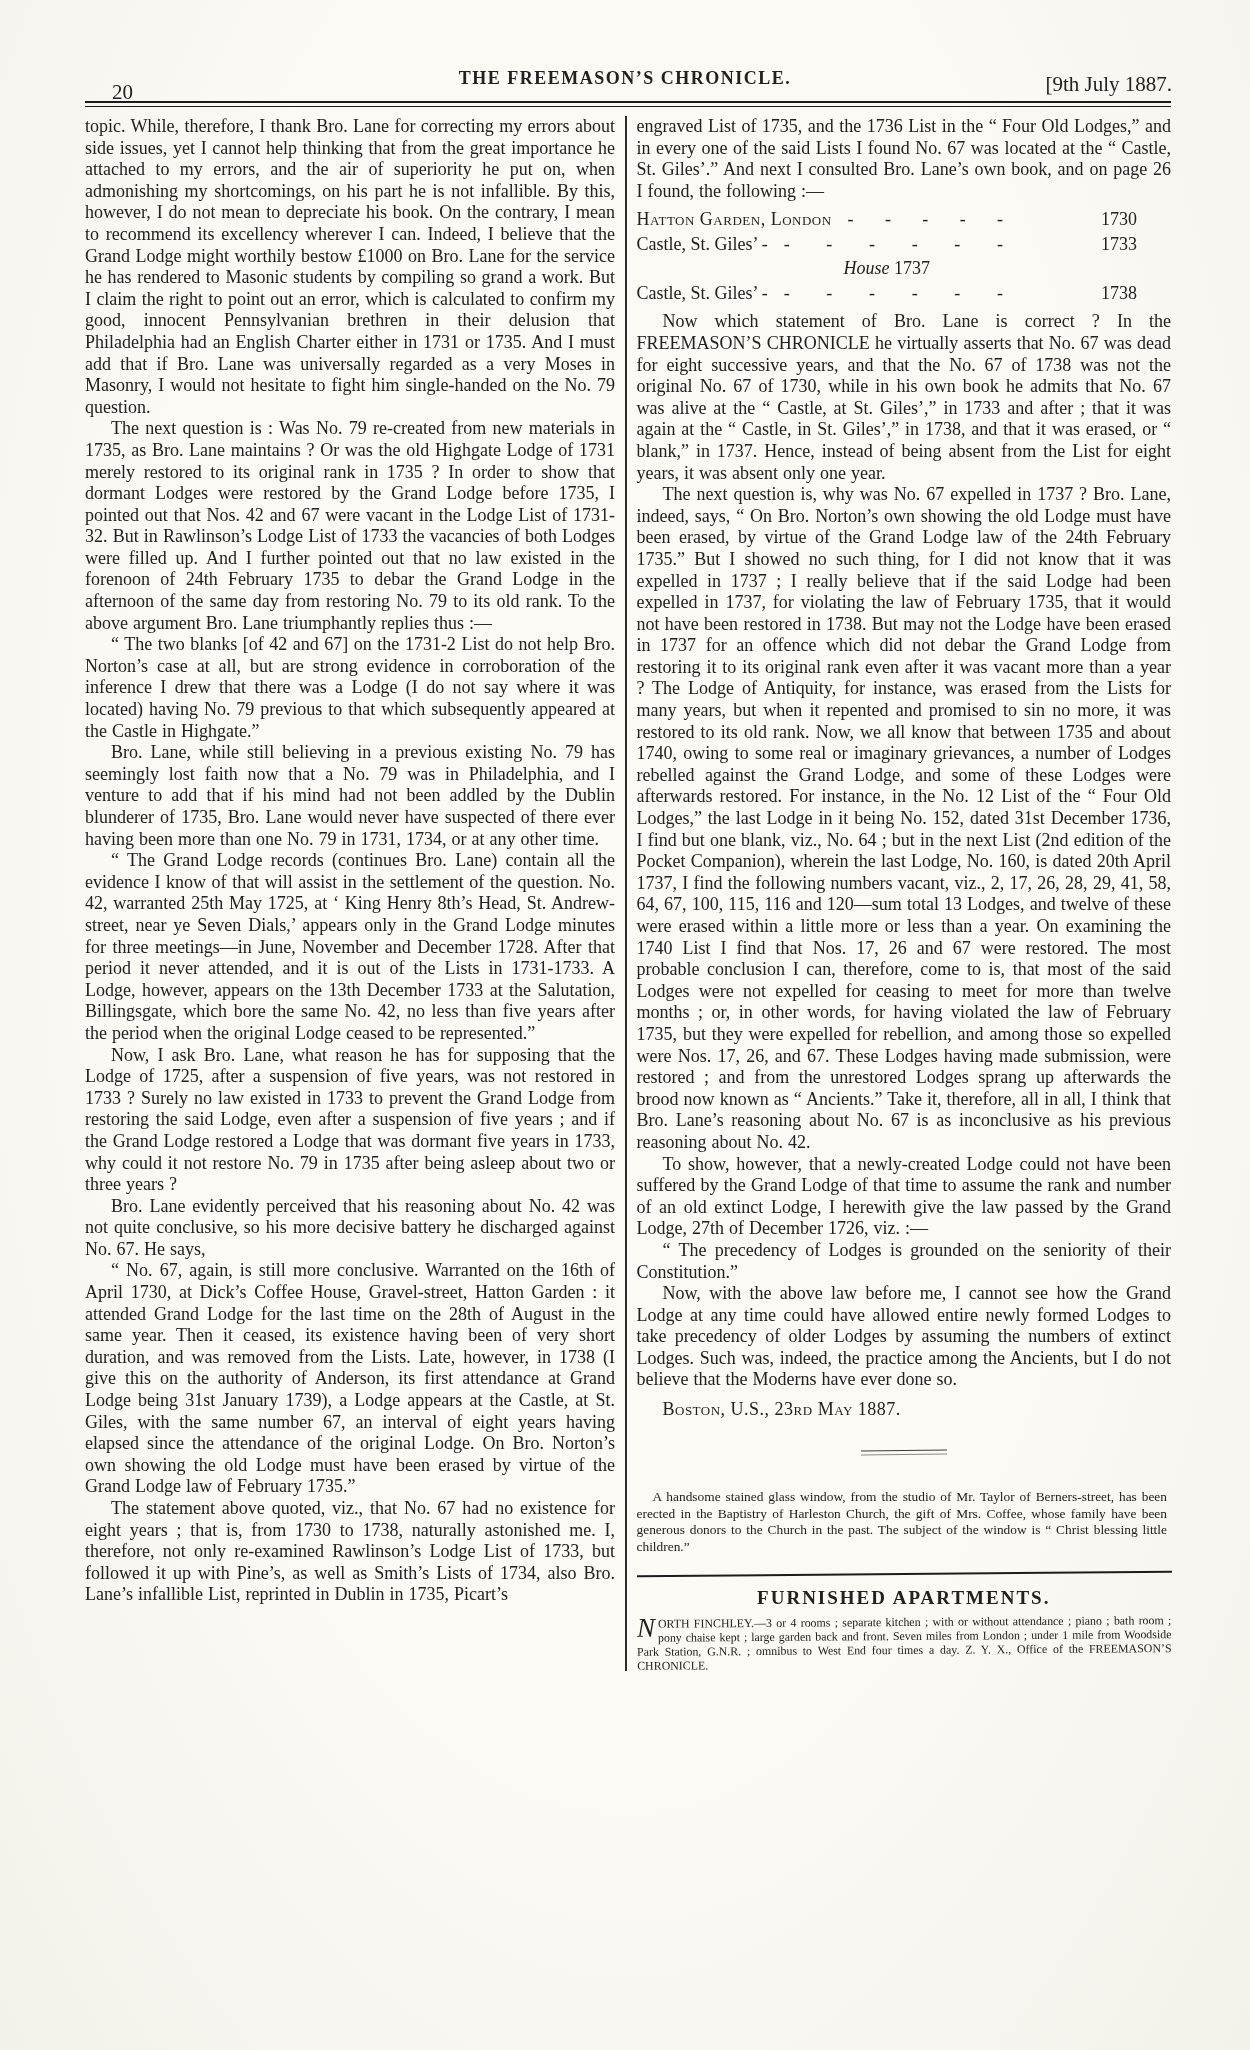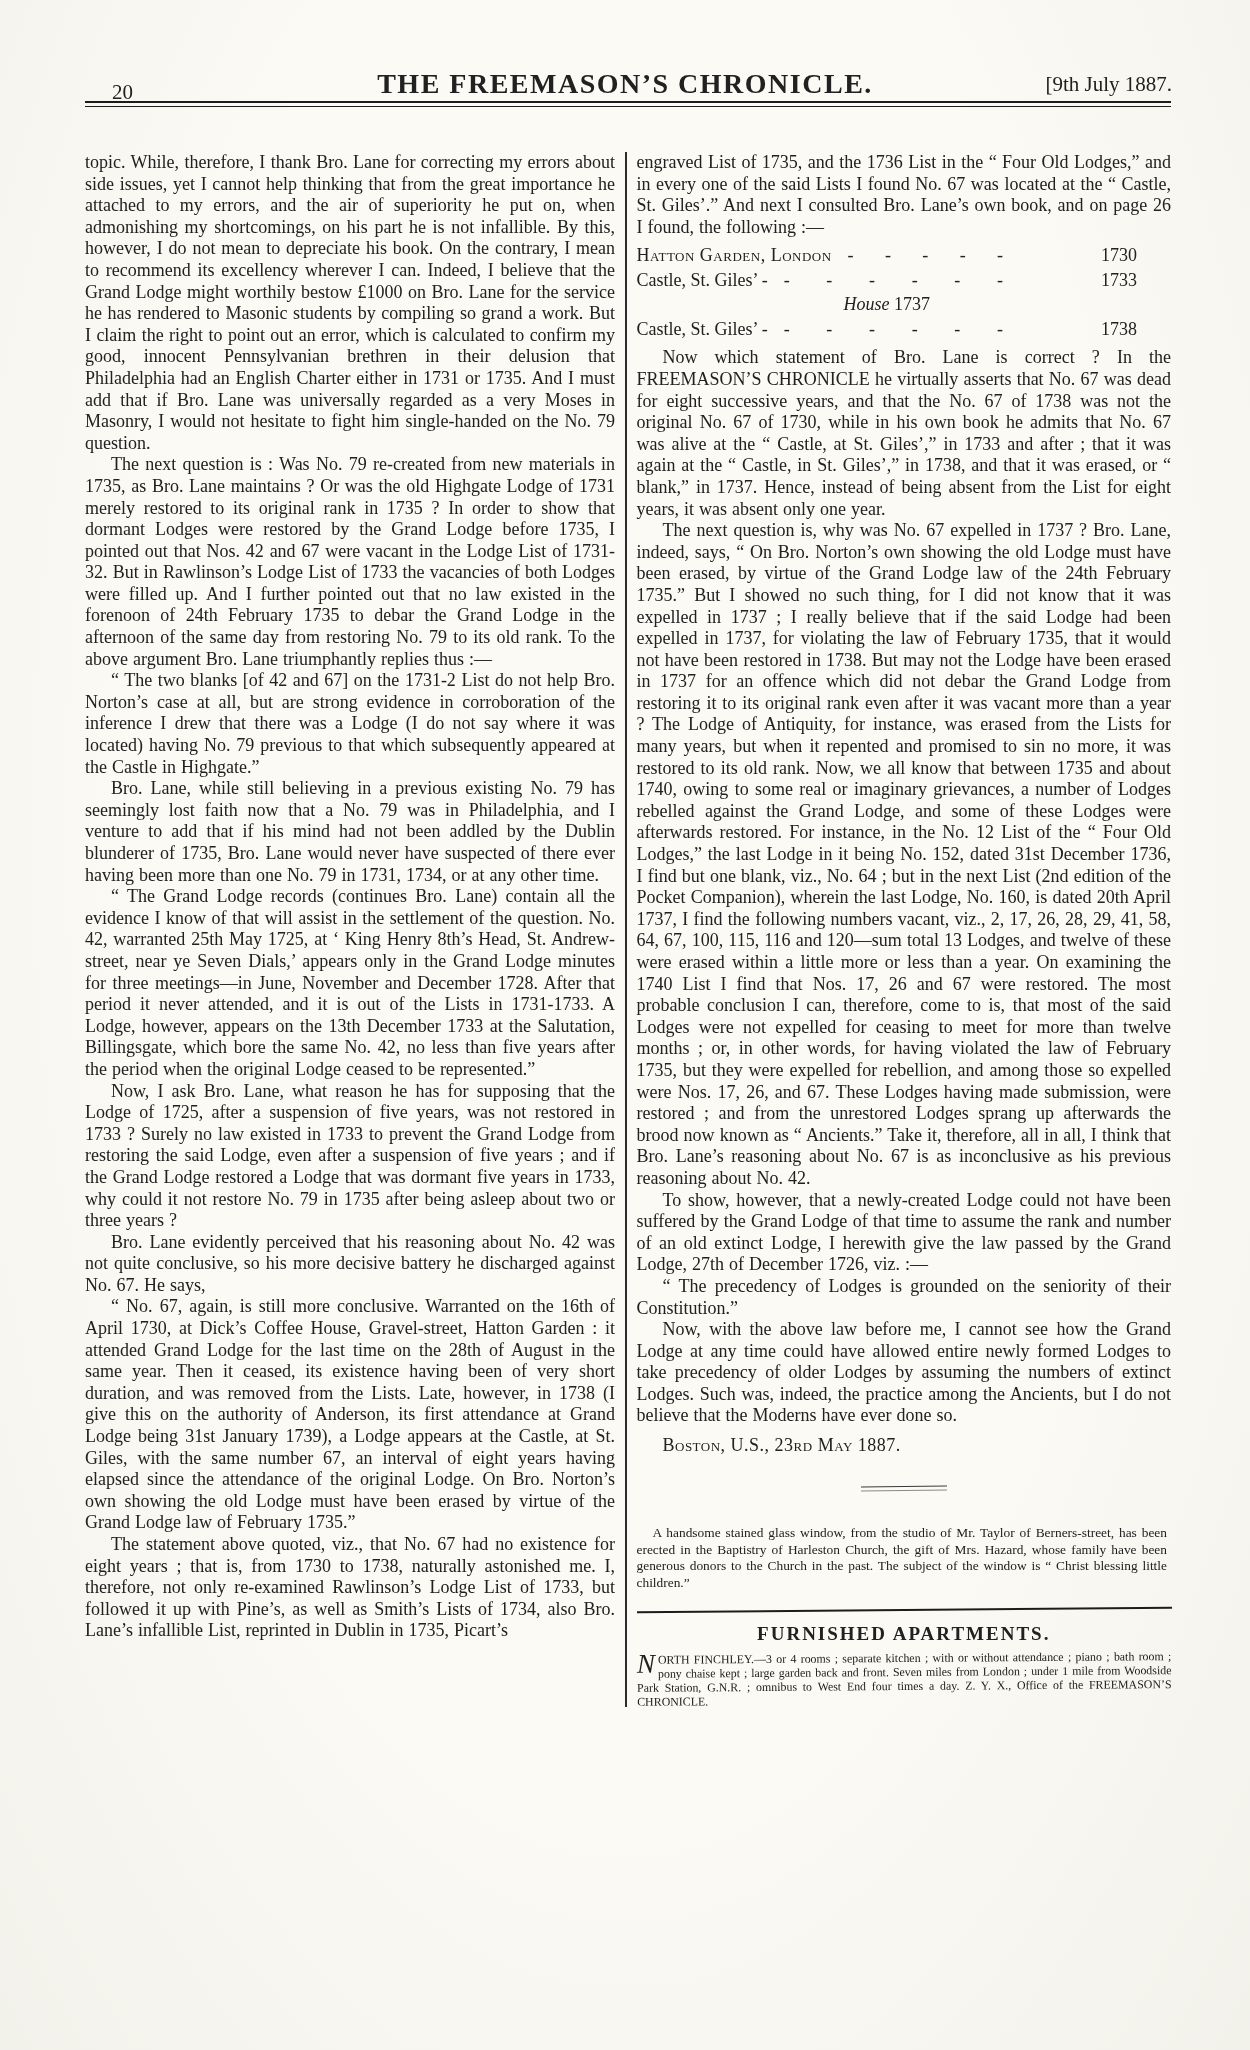--- a/index.html
+++ b/index.html
@@ -9,26 +9,26 @@
     color:#212121;
     background:#eee;
   }
   .page{
     position:relative;width:1250px;height:2050px;overflow:hidden;
     background:radial-gradient(ellipse at 50% 40%, #fbfaf5 55%, #f2f1ea 100%);
   }
   
   .hdr-num{position:absolute;left:112px;top:80px;font-size:21px;}
   .hdr-title{position:absolute;left:0;right:0;top:68px;text-align:center;
-    font-weight:bold;font-size:28px;letter-spacing:1.5px;}
+    font-weight:bold;font-size:18px;letter-spacing:1.5px;}
   .hdr-date{position:absolute;right:78px;top:72px;font-size:21px;}
   .hdr-rule{position:absolute;left:85px;width:1086px;top:101px;height:3px;
     border-top:2px solid #1c1c1c;border-bottom:1.5px solid #1c1c1c;}
   
-  .cols{position:absolute;left:85px;top:116px;width:1086px;display:flex;align-items:stretch;margin-top:36px;}
+  .cols{position:absolute;left:85px;top:116px;width:1086px;display:flex;align-items:stretch;}
   .col{width:530px;}
   .col-right{flex:1;}
   .divider{width:1.5px;background:#2c2c2c;margin:0 10px;}
   p.para{margin:0;text-indent:26px;text-align:justify;
     font-size:18px;line-height:21.6px;word-spacing:0.5px;}
   p.flush{text-indent:0;}
   
   .lodge-table{margin:5px 0 6px;padding-right:34px;font-size:18px;line-height:24.5px;}
   .l-row{display:flex;align-items:baseline;}
   .l-name{white-space:nowrap;}
@@ -101,21 +101,21 @@
       <p class="para">Now which statement of Bro. Lane is correct ?  In the FREEMASON’S CHRONICLE he virtually asserts that No. 67 was dead for eight successive years, and that the No. 67 of 1738 was not the original No. 67 of 1730, while in his own book he admits that No. 67 was alive at the “ Castle, at St. Giles’,” in 1733 and after ; that it was again at the “ Castle, in St. Giles’,” in 1738, and that it was erased, or “ blank,” in 1737.  Hence, instead of being absent from the List for eight years, it was absent only one year.</p>
       <p class="para">The next question is, why was No. 67 expelled in 1737 ?  Bro. Lane, indeed, says, “ On Bro. Norton’s own showing the old Lodge must have been erased, by virtue of the Grand Lodge law of the 24th February 1735.”  But I showed no such thing, for I did not know that it was expelled in 1737 ; I really believe that if the said Lodge had been expelled in 1737, for violating the law of February 1735, that it would not have been restored in 1738.  But may not the Lodge have been erased in 1737 for an offence which did not debar the Grand Lodge from restoring it to its original rank even after it was vacant more than a year ?  The Lodge of Antiquity, for instance, was erased from the Lists for many years, but when it repented and promised to sin no more, it was restored to its old rank.  Now, we all know that between 1735 and about 1740, owing to some real or imaginary grievances, a number of Lodges rebelled against the Grand Lodge, and some of these Lodges were afterwards restored.  For instance, in the No. 12 List of the “ Four Old Lodges,” the last Lodge in it being No. 152, dated 31st December 1736, I find but one blank, viz., No. 64 ; but in the next List (2nd edition of the Pocket Companion), wherein the last Lodge, No. 160, is dated 20th April 1737, I find the following numbers vacant, viz., 2, 17, 26, 28, 29, 41, 58, 64, 67, 100, 115, 116 and 120—sum total 13 Lodges, and twelve of these were erased within a little more or less than a year.  On examining the 1740 List I find that Nos. 17, 26 and 67 were restored.  The most probable conclusion I can, therefore, come to is, that most of the said Lodges were not expelled for ceasing to meet for more than twelve months ; or, in other words, for having violated the law of February 1735, but they were expelled for rebellion, and among those so expelled were Nos. 17, 26, and 67.  These Lodges having made submission, were restored ; and from the unrestored Lodges sprang up afterwards the brood now known as “ Ancients.”  Take it, therefore, all in all, I think that Bro. Lane’s reasoning about No. 67 is as inconclusive as his previous reasoning about No. 42.</p>
       <p class="para">To show, however, that a newly-created Lodge could not have been suffered by the Grand Lodge of that time to assume the rank and number of an old extinct Lodge, I herewith give the law passed by the Grand Lodge, 27th of December 1726, viz. :—</p>
       <p class="para">“ The precedency of Lodges is grounded on the seniority of their Constitution.”</p>
       <p class="para">Now, with the above law before me, I cannot see how the Grand Lodge at any time could have allowed entire newly formed Lodges to take precedency of older Lodges by assuming the numbers of extinct Lodges.  Such was, indeed, the practice among the Ancients, but I do not believe that the Moderns have ever done so.</p>
 
       <p class="sig">Boston, U.S., 23rd May 1887.</p>
 
       <div class="squiggle"></div>
 
-      <p class="news">A handsome stained glass window, from the studio of Mr. Taylor of Berners-street, has been erected in the Baptistry of Harleston Church, the gift of Mrs. Hazard, whose family have been generous donors to the Church in the past.  The subject of the window is “ Christ blessing little children.”</p>
+      <p class="news">A handsome stained glass window, from the studio of Mr. Taylor of Berners-street, has been erected in the Baptistry of Harleston Church, the gift of Mrs. Coffee, whose family have been generous donors to the Church in the past.  The subject of the window is “ Christ blessing little children.”</p>
 
       <hr class="ad-rule">
 
       <p class="ad-heading">FURNISHED APARTMENTS.</p>
       <p class="ad-body">NORTH FINCHLEY.—3 or 4 rooms ; separate kitchen ; with or without attendance ; piano ; bath room ; pony chaise kept ; large garden back and front.  Seven miles from London ; under 1 mile from Woodside Park Station, G.N.R. ; omnibus to West End four times a day.  Z. Y. X., Office of the FREEMASON’S CHRONICLE.</p>
     </div>
 
   </div>
 </div>
 

